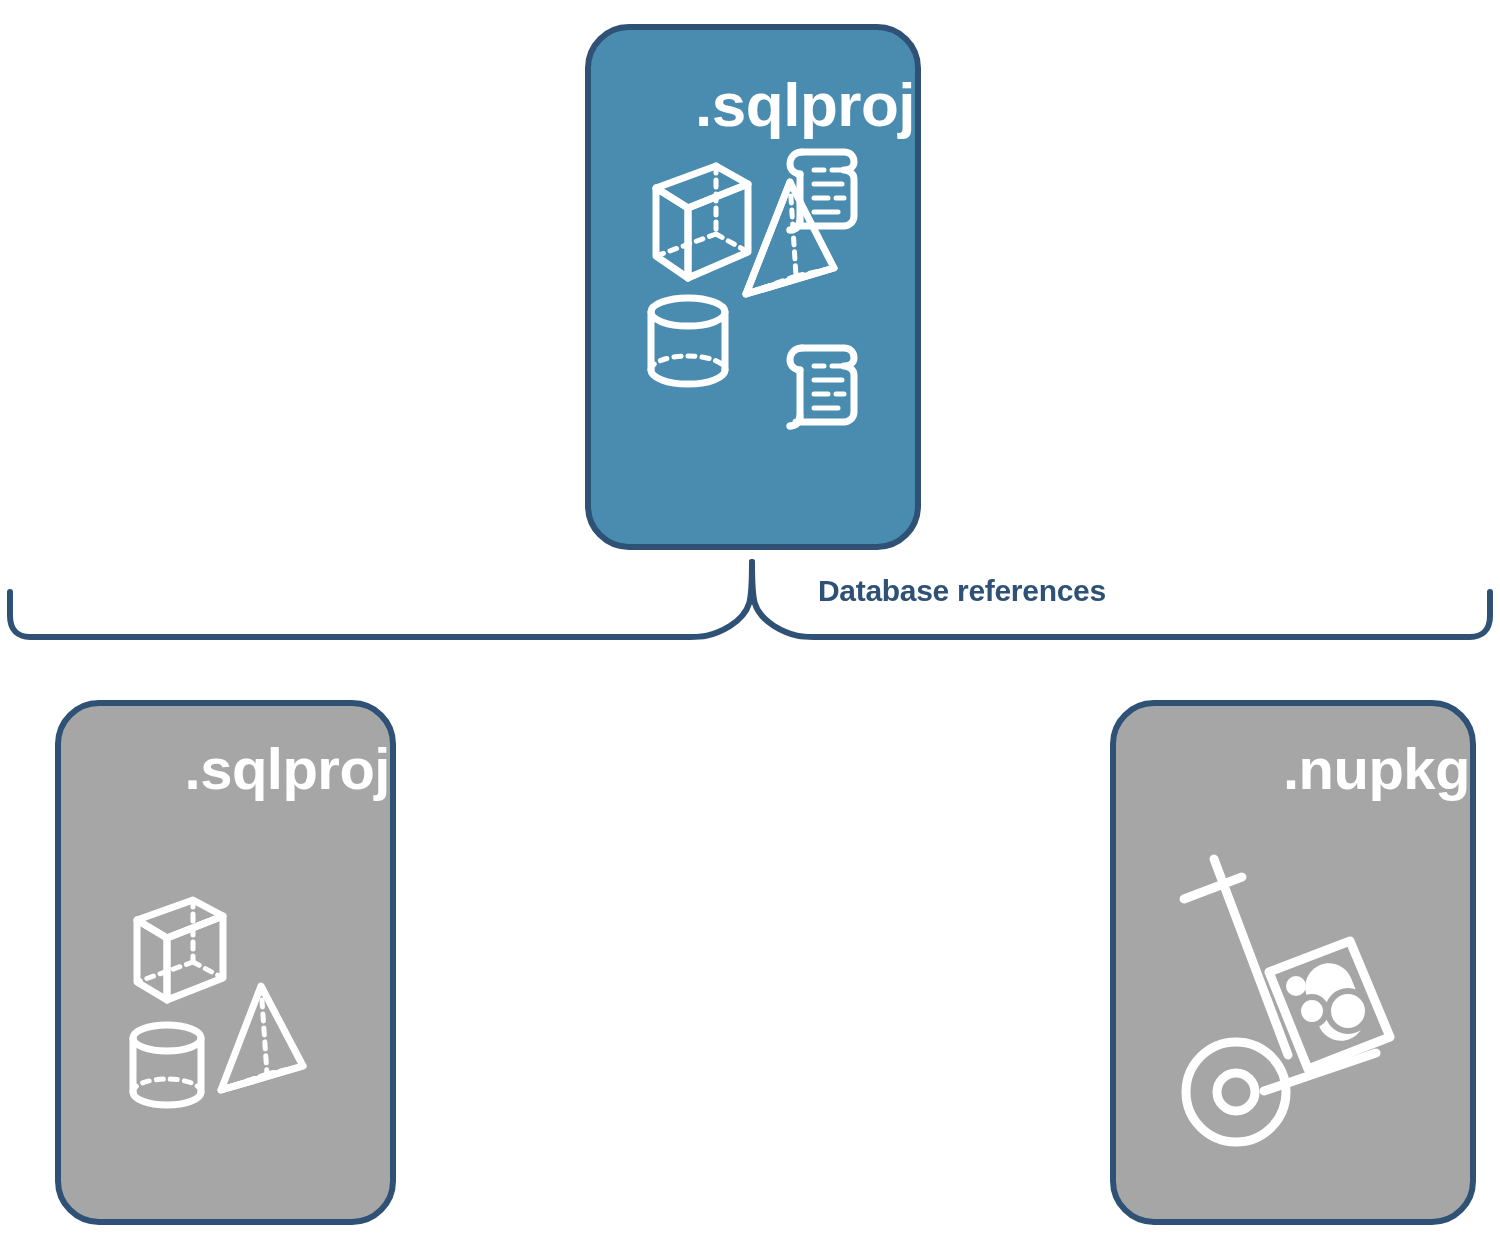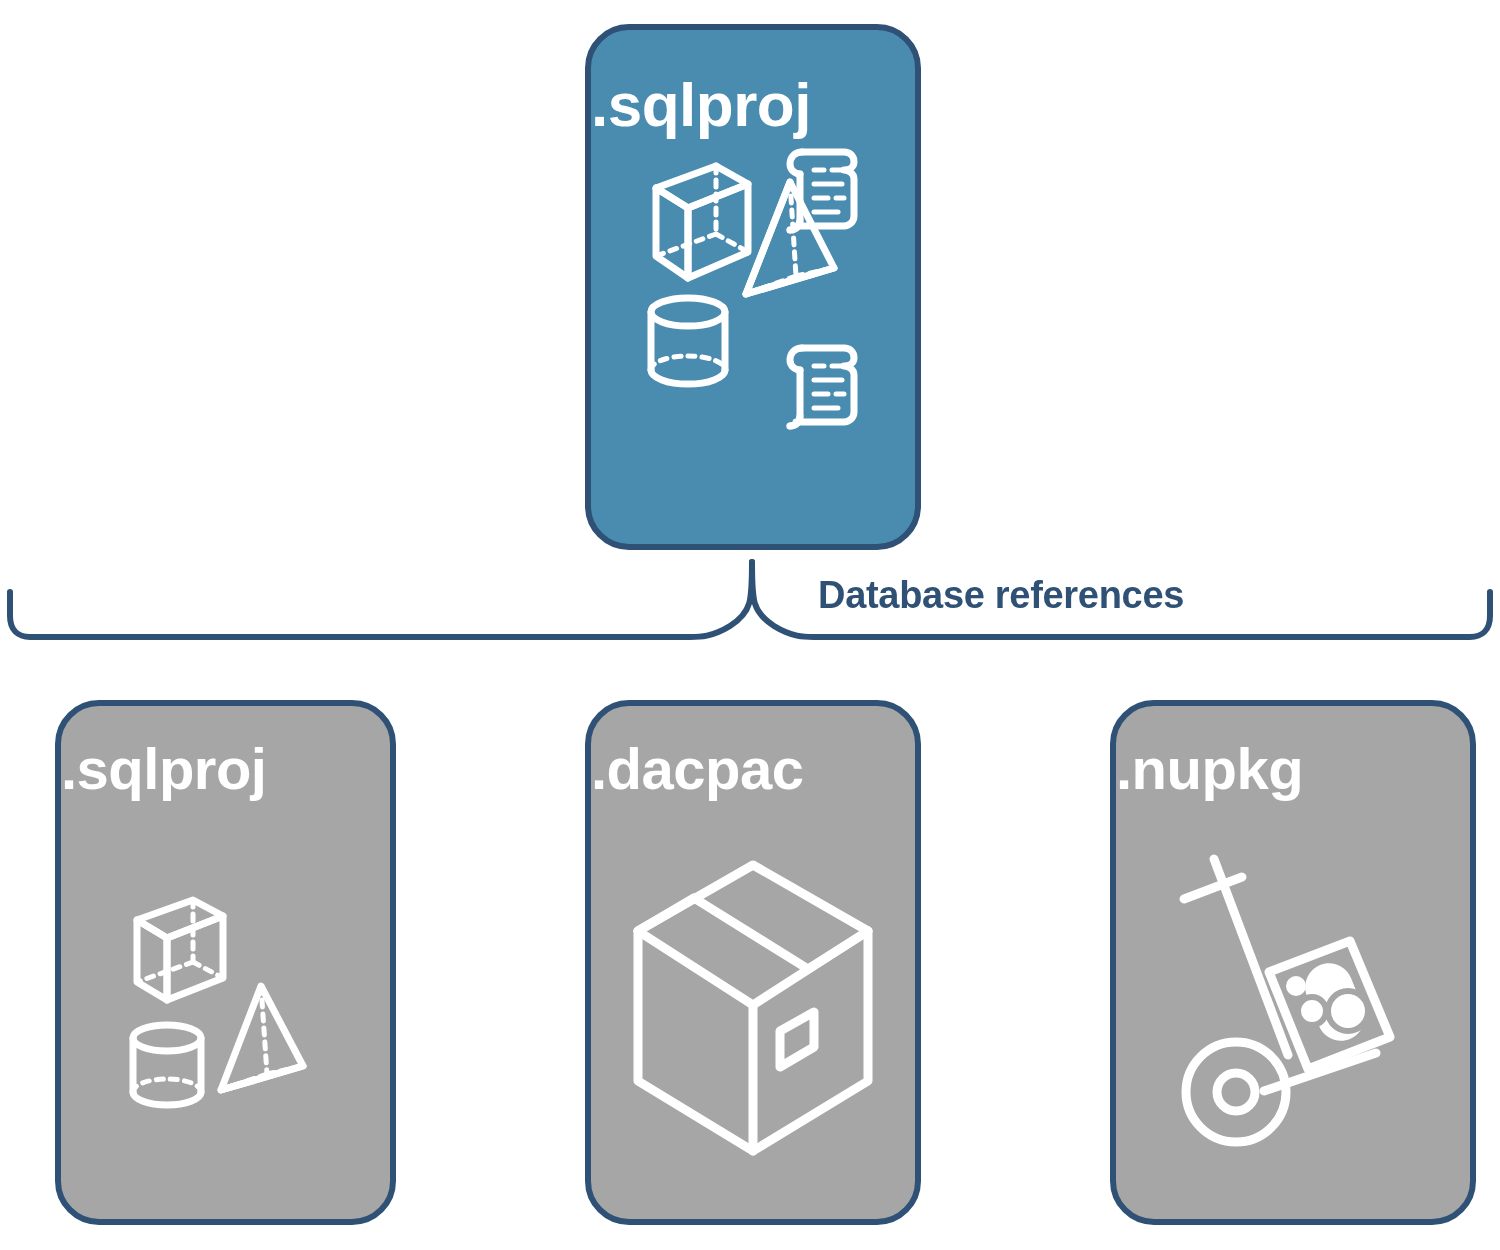--- a/index.html
+++ b/index.html
@@ -24,21 +24,21 @@
   }
 
   
   .card {
     position: absolute;
     box-sizing: border-box;
     border: 6px solid #2E5175;
     border-radius: 44px;
     display: flex;
     flex-direction: column;
-    align-items: flex-start;
+    align-items: flex-end;
   }
   .card.primary {
     background: #4A8CAF;
   }
   .card.secondary {
     background: #A6A6A6;
   }
 
   .card-title {
     color: #ffffff;
@@ -89,21 +89,21 @@
     height: 110px;
     pointer-events: none;
   }
 
   
   #connector-label {
     position: absolute;
     left: 818px;
     top: 576px;
     color: #2E5175;
-    font-size: 38px;
+    font-size: 30px;
     font-weight: bold;
     letter-spacing: -0.3px;
     line-height: 1;
     white-space: nowrap;
     user-select: none;
   }
 </style>
 </head>
 <body>
 
@@ -225,41 +225,20 @@
           <ellipse cx="46" cy="144" rx="34" ry="13"></ellipse>
           <path d="M12 144 L12 198"></path>
           <path d="M80 144 L80 198"></path>
           <path d="M12 198 A34 13 0 0 0 80 198"></path>
           <path d="M12 198 A34 13 0 0 1 80 198" stroke-dasharray="7 7" stroke-width="5"></path>
         </g>
       </svg>
     </div>
   </div>
 
-  <div class="card secondary" id="card-dacpac">
-    <div class="card-title">.dacpac</div>
-    <div class="card-art">
-      <svg width="250" height="300" viewBox="0 0 250 300" fill="none" stroke="#ffffff" stroke-width="9" stroke-linecap="round" stroke-linejoin="round">
-        <g>
-
-          <path d="M125 6 L240 72 L240 222 L125 292 L10 222 L10 72 Z"></path>
-
-          <path d="M125 146 L125 292"></path>
-
-          <path d="M10 72 L125 146 L240 72"></path>
-
-          <path d="M66 39 L180 110"></path>
-          <path d="M180 110 L240 72"></path>
-          <path d="M66 39 L10 72"></path>
-
-          <path d="M152 172 L186 153 L186 188 L152 208 Z"></path>
-        </g>
-      </svg>
-    </div>
-  </div>
 
   <div class="card secondary" id="card-nupkg">
     <div class="card-title">.nupkg</div>
     <div class="card-art">
       <svg width="250" height="300" viewBox="0 0 250 300" fill="none" stroke="#ffffff" stroke-width="9" stroke-linecap="round" stroke-linejoin="round">
         <g>
 
           <path d="M16 40 L74 18"></path>
 
           <path d="M46 0 L120 196"></path>

